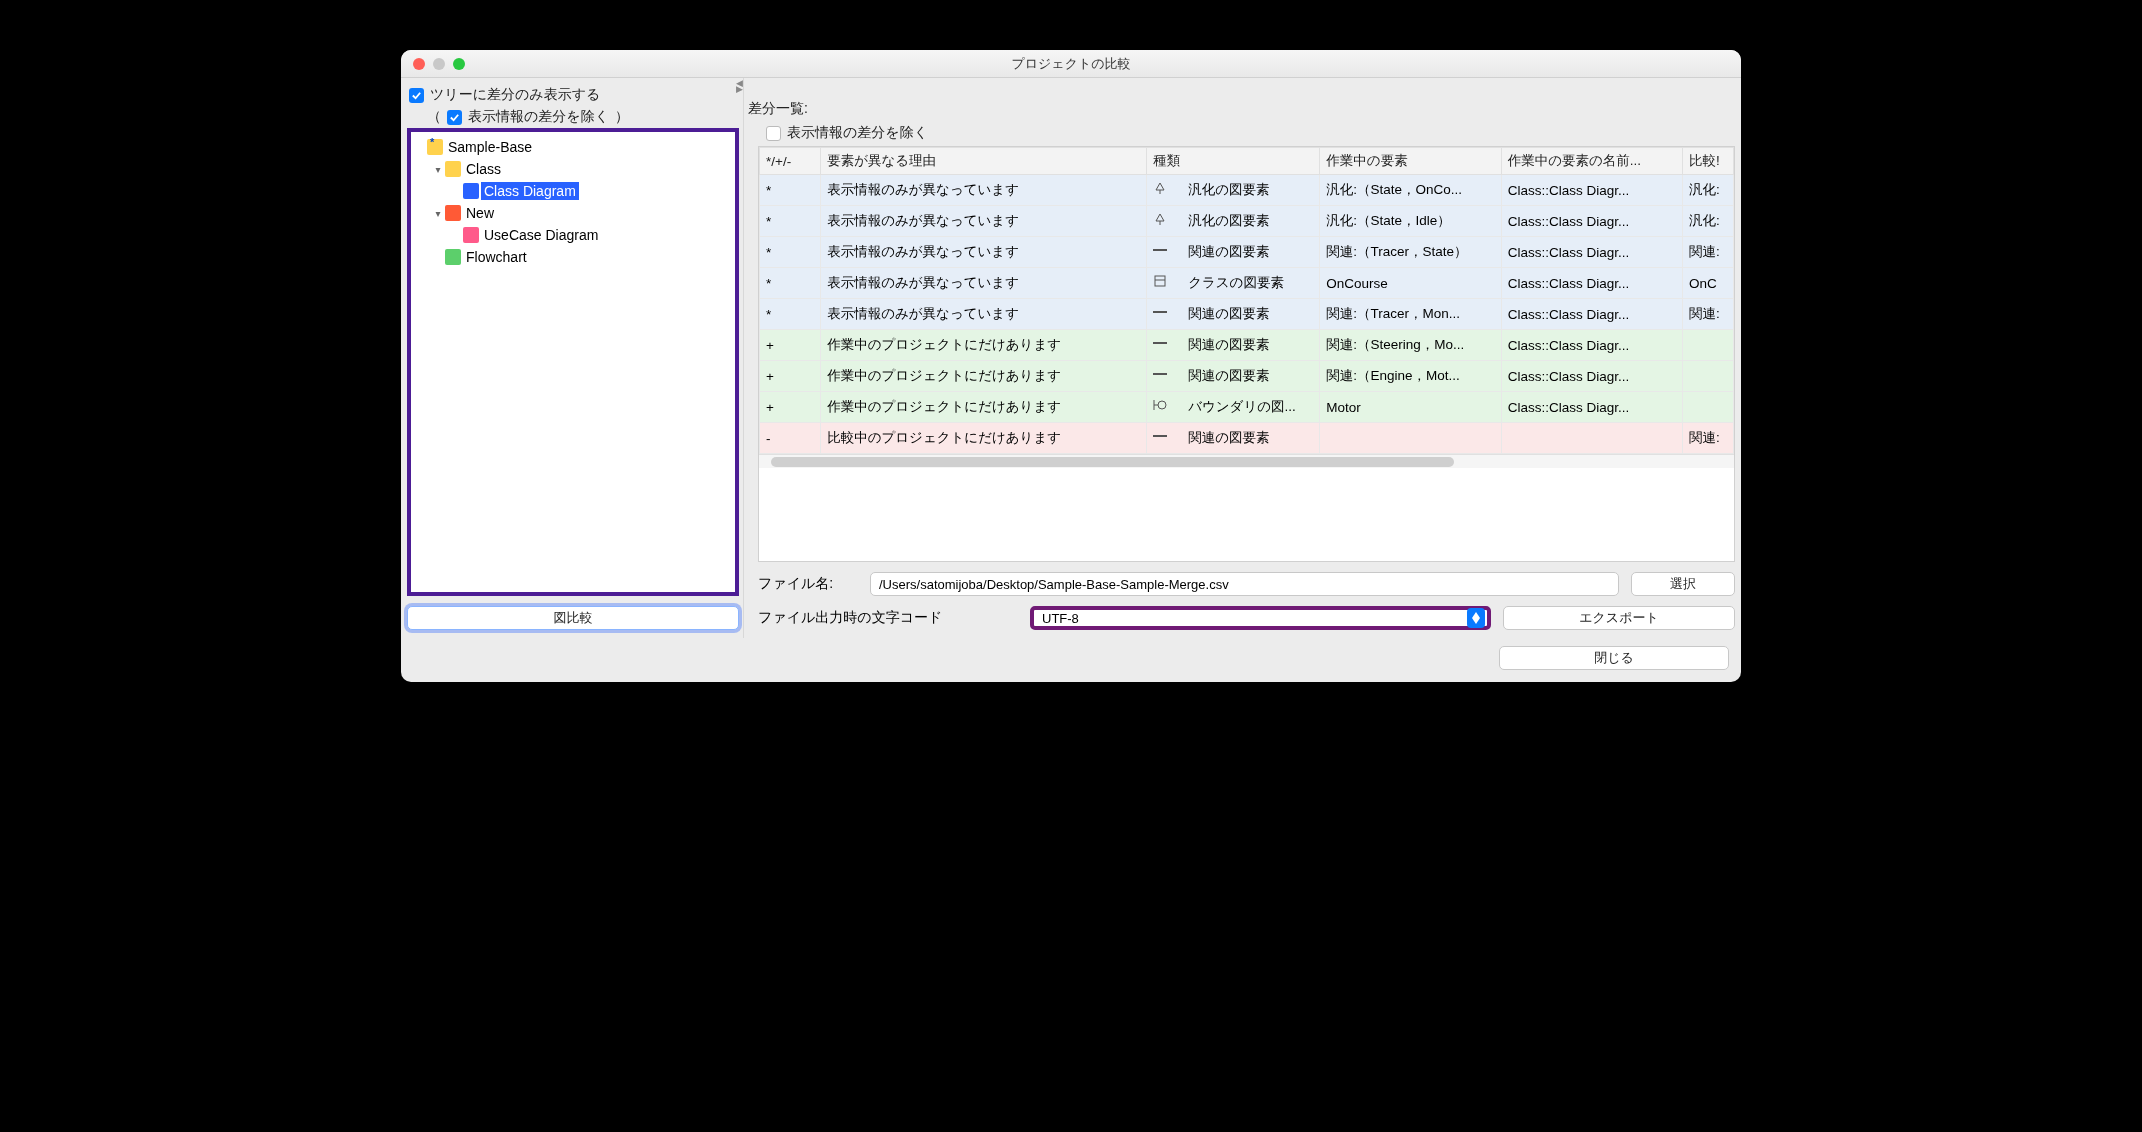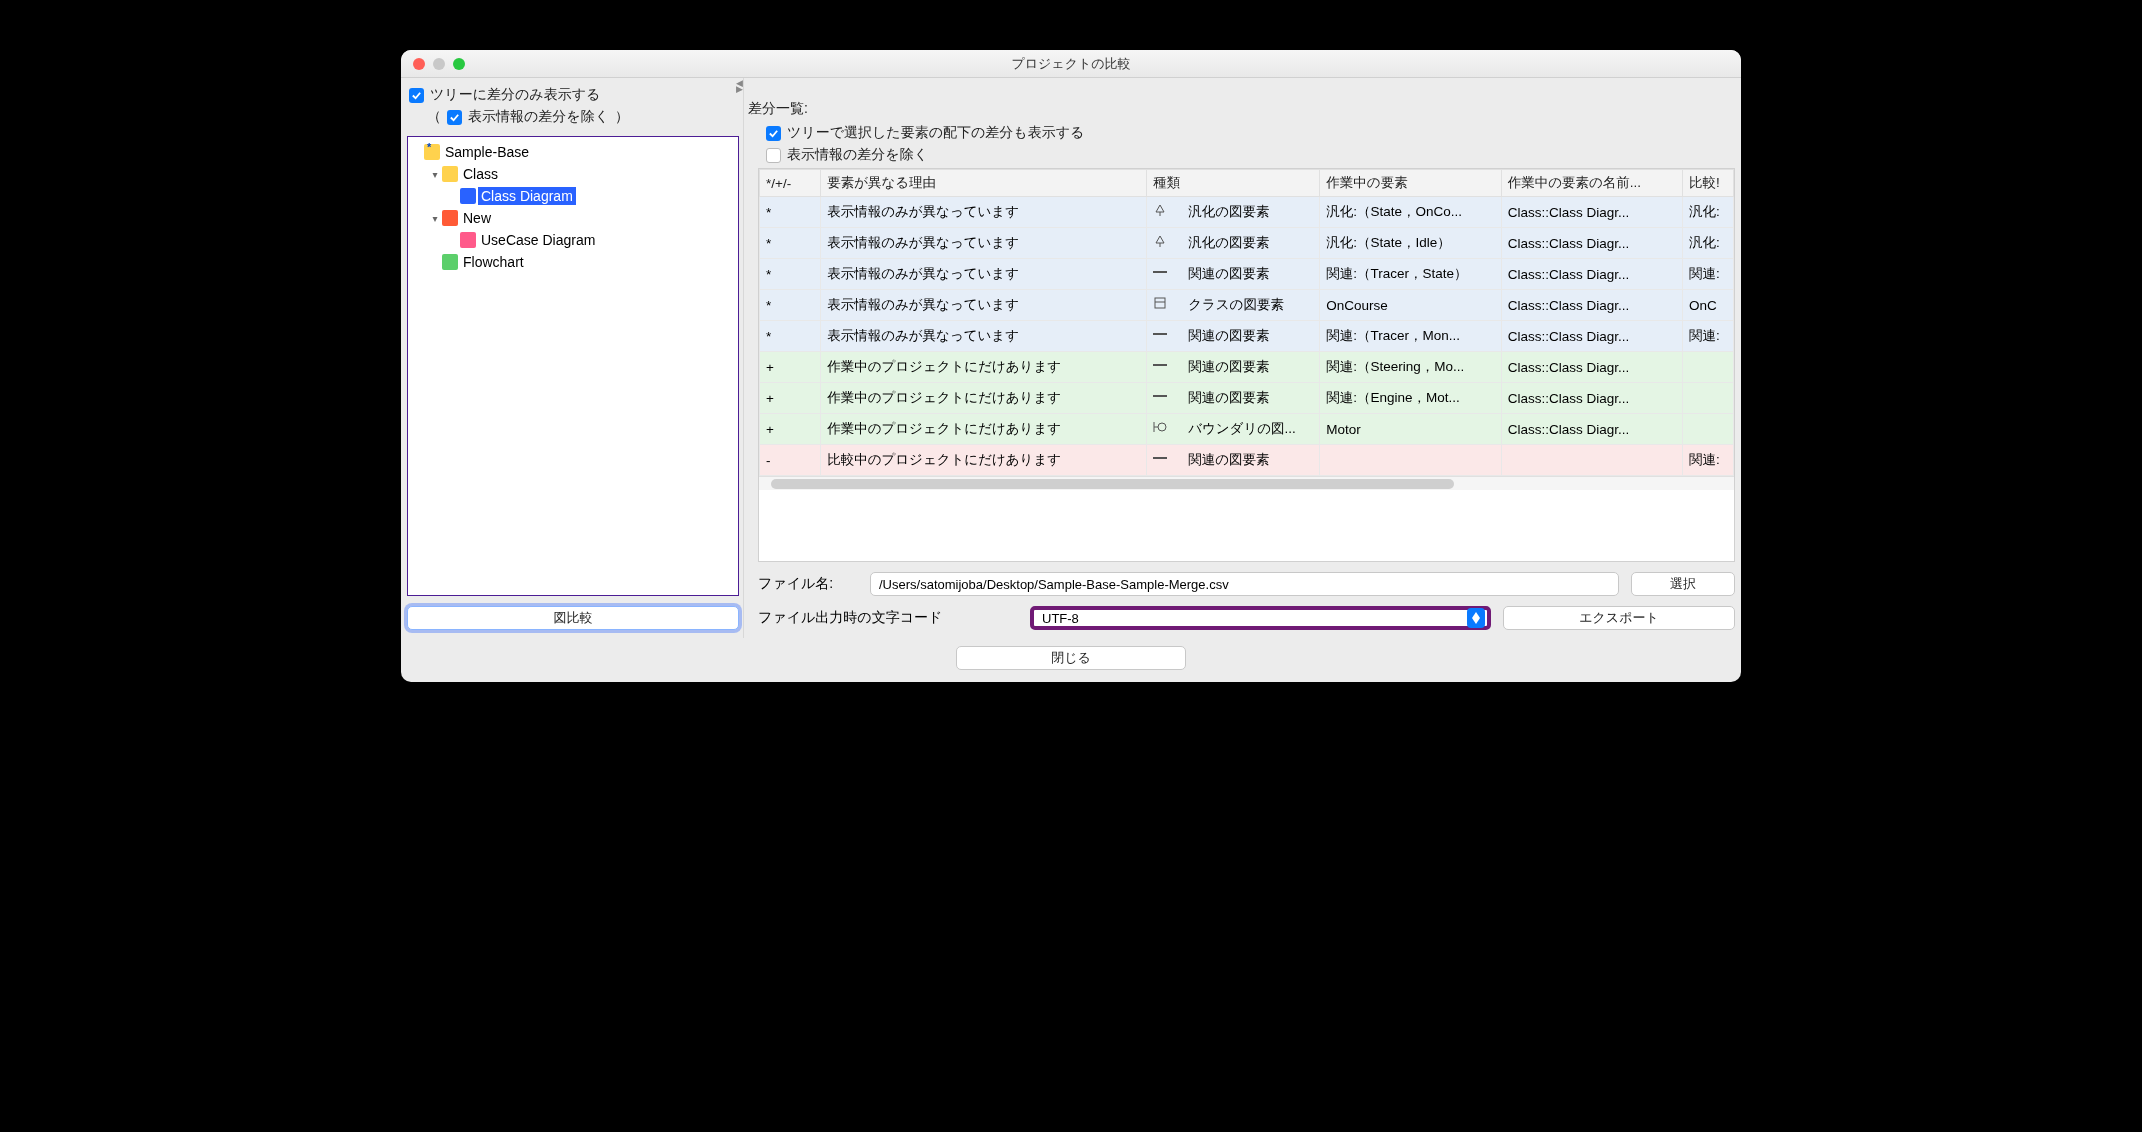--- a/index.html
+++ b/index.html
@@ -45,23 +45,22 @@
   padding: 6px 4px 8px 6px;
 }
 .checkline { display: flex; align-items: center; gap: 6px; margin: 2px 2px; font-size: 14px; color: #222; text-align: right; }
 .chk {
   width: 15px; height: 15px; border-radius: 3px;
   background: #0a7aff; display: inline-flex;
   align-items: center; justify-content: center;
 }
 .chk svg { width: 11px; height: 11px; }
 .tree {
-  margin-top: 8px;
   background: #fff;
-  border: 1px solid #4c1d95;
+  border: 4px solid #4c1d95;
   flex: 1;
   padding: 4px 2px;
   font-size: 14px;
   overflow: auto;
 }
 .tree-row { display: flex; align-items: center; height: 22px; white-space: nowrap; }
 .tree-row .disclosure { width: 14px; text-align: center; color: #666; font-size: 10px; }
 .tree-row .spacer { display: inline-block; }
 .tree-label { padding: 1px 3px; }
 .tree-label.selected { background: #2962ff; color: #fff; }
@@ -99,21 +98,21 @@
 .hscroll { height:14px; background:#f5f5f5; border-top:1px solid #e0e0e0; position:relative; }
 .hscroll-thumb { position:absolute; left:12px; top:2px; height:10px; width:70%; background:#cfcfcf; border-radius:5px; }
 .formrow { display:flex; align-items:center; gap:12px; margin-top:10px; font-size:14px; }
 .formrow .lab { width:190px; }
 .formrow input.text { flex:1; height:24px; border:1px solid #c8c8c8; border-radius:5px; padding:0 8px; font-size:13px; }
 .formrow .btn { width:104px; }
 .select-wrap { flex:1; position:relative; }
 .select-wrap .select-box { height:24px; border:4px solid #701a75; border-radius:5px; background:#fff; display:flex; align-items:center; justify-content:space-between; padding:0 2px 0 8px; font-size:13px;}
 .select-arrows { width:18px; height:20px; background:#0a7aff; border-radius:4px; display:flex; flex-direction:column; align-items:center; justify-content:center; gap:0; }
 .select-arrows svg { width:8px; height:6px; }
-.footer { display:flex; justify-content:center; padding:8px 12px 12px; }
+.footer { display:flex; justify-content:flex-end; padding:8px 12px 12px; }
 .chk-empty { width:15px; height:15px; border:1px solid #bbb; border-radius:3px; background:#fff; }
 </style>
 </head>
 <body>
 
 <div class="window">
   <div class="titlebar">
     <div class="traffic-lights">
       <div class="tl tl-close"></div>
       <div class="tl tl-min"></div>
@@ -186,28 +185,20 @@
       <div style="height:10px"></div>
       <div class="btn primary-outline">
         <span>図比較</span>
       </div>
     </div>
 
     <div class="right-pane" style="position:relative;">
       <div class="sep-grabber" style="position:absolute;left:-8px;top:2px;">◀<br>▶</div>
       <div class="section-label">
         <span>差分一覧:</span>
-      </div>
-      <div class="checkline" style="margin-left:8px;">
-        <span class="chk">
-          <svg viewBox="0 0 12 12">
-              <path d="M2 6 L5 9 L10 3" stroke="#fff" stroke-width="2" fill="none"></path>
-            </svg>
-        </span>
-        <span>ツリーで選択した要素の配下の差分も表示する</span>
       </div>
       <div class="checkline" style="margin-left:8px;">
         <span class="chk-empty"></span>
         <span>表示情報の差分を除く</span>
       </div>
 
       <div class="diff-table-wrap" style="margin-top:2px;">
         <table class="diff-table" id="diff-table">
           <colgroup id="colgroup">
               <col style="width: 60px;">

